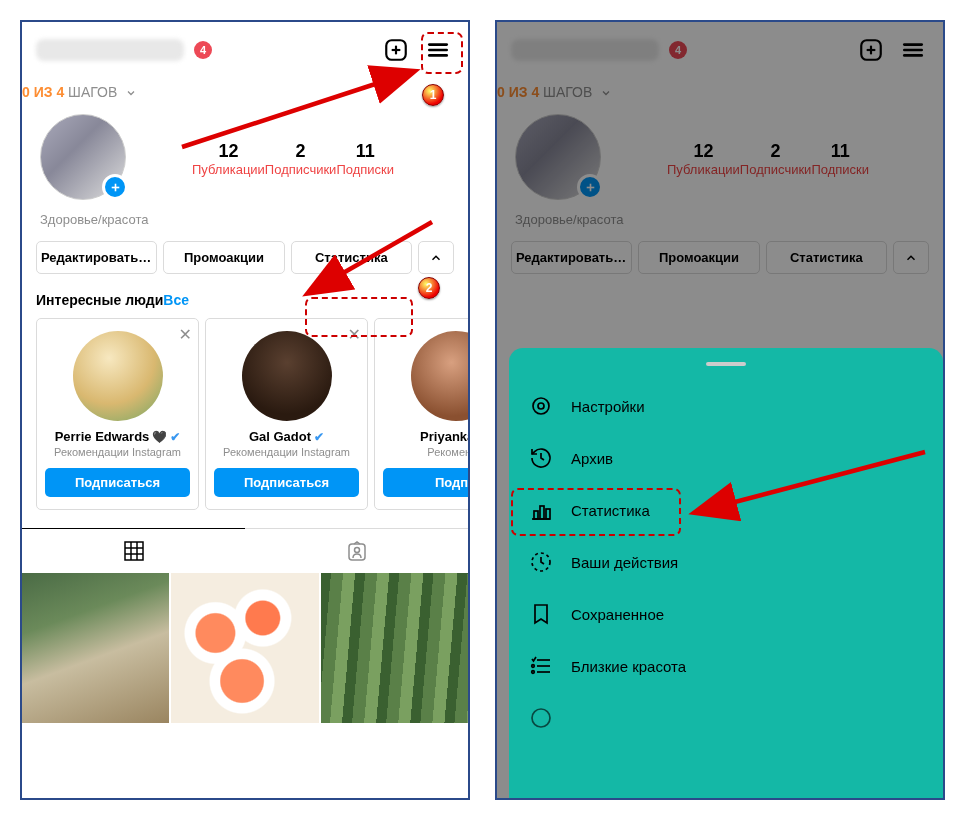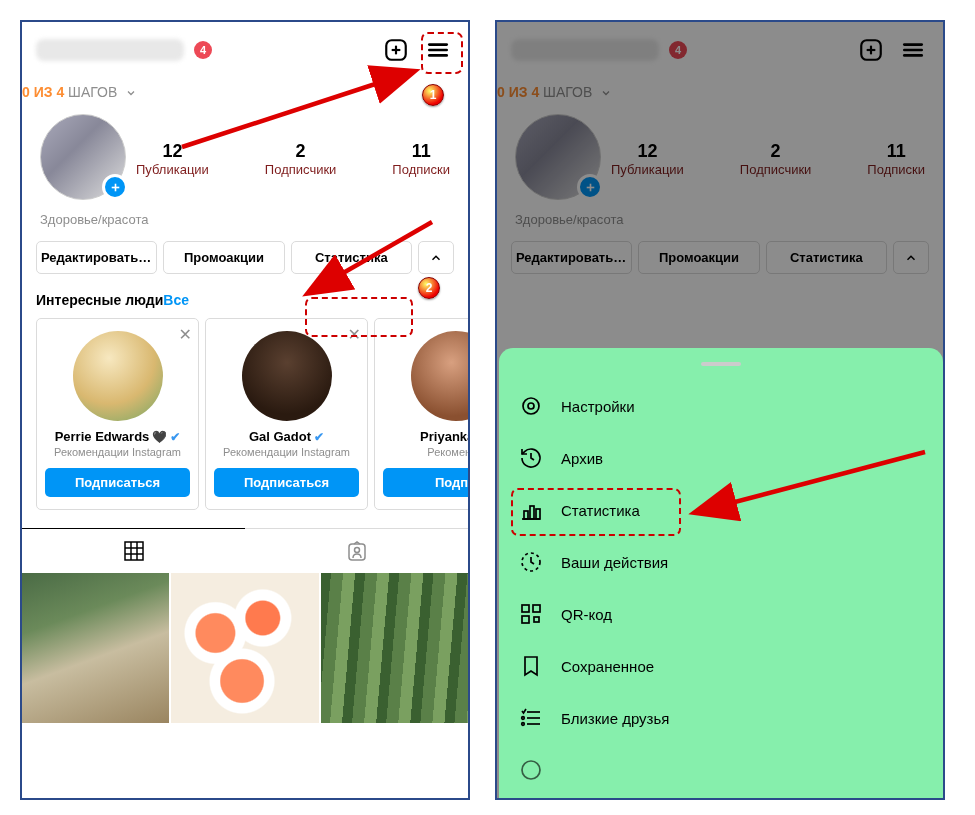--- a/index.html
+++ b/index.html
@@ -11,24 +11,24 @@
 .username-blur{flex:1;height:22px;background:#e8e8e8;border-radius:8px;filter:blur(2px);max-width:160px}
 .badge-red{background:#ed4956;color:#fff;border-radius:50%;width:18px;height:18px;font-size:11px;display:flex;align-items:center;justify-content:center;font-weight:700}
 .spacer{flex:1}
 .icon-btn{width:32px;height:32px;display:flex;align-items:center;justify-content:center;cursor:pointer}
 .steps{text-align:left;padding:6px 0 14px;font-size:14px;color:#8e8e8e}
 .steps .orange{color:#fd8d32;font-weight:600}
 .profile-row{display:flex;padding:0 18px;align-items:center;gap:6px}
 .avatar-wrap{position:relative;width:90px;height:90px}
 .avatar{width:86px;height:86px;border-radius:50%;background:linear-gradient(135deg,#aab 0%,#889 40%,#ddd 100%);border:1px solid #ccc}
 .add-badge{position:absolute;bottom:4px;right:2px;width:26px;height:26px;background:#0095f6;border-radius:50%;border:3px solid #fff;display:flex;align-items:center;justify-content:center}
-.stats{flex:1;display:flex;justify-content:space-between}
+.stats{flex:1;display:flex;justify-content:center}
 .stat{text-align:center}
 .stat .num{font-size:18px;font-weight:700}
-.stat .lbl{font-size:13px;color:#7f1d1d}
+.stat .lbl{font-size:13px;color:#ef4444}
 .bio{padding:8px 18px 14px;font-size:13px;color:#8e8e8e}
 .btn-row{display:flex;gap:6px;padding:0 14px}
 .btn{flex:1;border:1px solid #dbdbdb;border-radius:5px;padding:8px 4px;font-size:13px;font-weight:600;text-align:center;background:#fff;cursor:pointer;white-space:nowrap;overflow:hidden;text-overflow:ellipsis;min-width:0}
 .btn.small{flex:0 0 36px;display:flex;align-items:center;justify-content:center}
 .section-hdr{display:flex;padding:18px 14px 10px;font-size:14px}
 .section-hdr .title{font-weight:700}
 .section-hdr .all{color:#0095f6;font-weight:700;cursor:pointer}
 .sugg-row{display:flex;gap:6px;padding:0 14px;overflow:hidden}
 .sugg-card{flex:0 0 163px;border:1px solid #dbdbdb;border-radius:5px;padding:12px 8px 12px;text-align:center;position:relative}
 .sugg-close{position:absolute;top:6px;right:6px;color:#8e8e8e;cursor:pointer;font-size:16px}
@@ -38,21 +38,21 @@
 .sugg-btn{background:#0095f6;color:#fff;border-radius:5px;padding:7px 0;font-size:13px;font-weight:600;cursor:pointer}
 .tabs{display:flex;margin-top:18px;border-top:1px solid #dbdbdb}
 .tab{flex:1;display:flex;align-items:center;justify-content:center;padding:10px 0;cursor:pointer}
 .tab.active{border-top:1.5px solid #000;margin-top:-1px}
 .posts{display:flex;gap:2px}
 .post{flex:1;height:150px}
 .highlight-box{position:absolute;border:2px dashed #c00;border-radius:7px;pointer-events:none;z-index:50}
 .callout{position:absolute;width:22px;height:22px;background:radial-gradient(circle at 35% 30%,#ff6,#e00 70%);border-radius:50%;border:1px solid #800;display:flex;align-items:center;justify-content:center;color:#fff;font-size:12px;font-weight:700;z-index:52;box-shadow:0 1px 2px rgba(0,0,0,.4)}
 .arrow-svg{position:absolute;z-index:51;pointer-events:none}
 .dim-overlay{position:absolute;inset:0;background:rgba(0,0,0,.45);z-index:10}
-.sheet{position:absolute;left:2px;right:0;bottom:0;background:#86efac;border-radius:14px 14px 0 0;z-index:20;padding:14px 0 0}
+.sheet{position:absolute;left:12px;right:0;bottom:0;background:#14b8a6;border-radius:14px 14px 0 0;z-index:20;padding:14px 0 0}
 .sheet-handle{width:40px;height:4px;background:#ccc;border-radius:2px;margin:0 auto 14px}
 .menu-item{display:flex;align-items:center;gap:18px;padding:14px 20px;font-size:15px;cursor:pointer}
 .menu-icon{width:24px;height:24px;display:flex;align-items:center;justify-content:center;flex-shrink:0}
 .verified{color:#3897f0;font-size:12px}
 .heart{font-size:12px}
 </style>
 </head>
 <body>
 
 <div class="frame frame1">
@@ -312,48 +312,37 @@
           <svg width="24" height="24" viewBox="0 0 24 24" fill="none" stroke="#000" stroke-width="1.7" stroke-dasharray="3 3">
             <circle cx="12" cy="12" r="9"></circle>
             <polyline points="12 7 12 12 15 14" stroke-dasharray="0"></polyline>
           </svg>
         </span>
       <span>Ваши действия</span>
     </div>
     <div class="menu-item">
       <span class="menu-icon">
           <svg width="24" height="24" viewBox="0 0 24 24" fill="none" stroke="#000" stroke-width="1.7">
-            <rect x="3" y="3" width="7" height="7"></rect>
-            <rect x="14" y="3" width="7" height="7"></rect>
-            <rect x="3" y="14" width="7" height="7"></rect>
-            <rect x="15" y="15" width="5" height="5"></rect>
-          </svg>
-        </span>
-      <span>QR-код</span>
-    </div>
-    <div class="menu-item">
-      <span class="menu-icon">
-          <svg width="24" height="24" viewBox="0 0 24 24" fill="none" stroke="#000" stroke-width="1.7">
             <path d="M6 3h12v18l-6-4-6 4z"></path>
           </svg>
         </span>
       <span>Сохраненное</span>
     </div>
     <div class="menu-item">
       <span class="menu-icon">
           <svg width="24" height="24" viewBox="0 0 24 24" fill="none" stroke="#000" stroke-width="1.7">
             <line x1="8" y1="6" x2="21" y2="6"></line>
             <line x1="8" y1="12" x2="21" y2="12"></line>
             <line x1="8" y1="18" x2="21" y2="18"></line>
             <polyline points="3 5 4.5 7 7 3"></polyline>
             <circle cx="4" cy="12" r="1.3"></circle>
             <circle cx="4" cy="18" r="1.3"></circle>
           </svg>
         </span>
-      <span>Близкие друзья</span>
+      <span>Близкие красота</span>
     </div>
     <div class="menu-item" style="opacity:.6">
       <span class="menu-icon">
           <svg width="24" height="24" viewBox="0 0 24 24" fill="none" stroke="#000" stroke-width="1.7">
             <circle cx="12" cy="12" r="9"></circle>
           </svg>
         </span>
     </div>
   </div>
 

